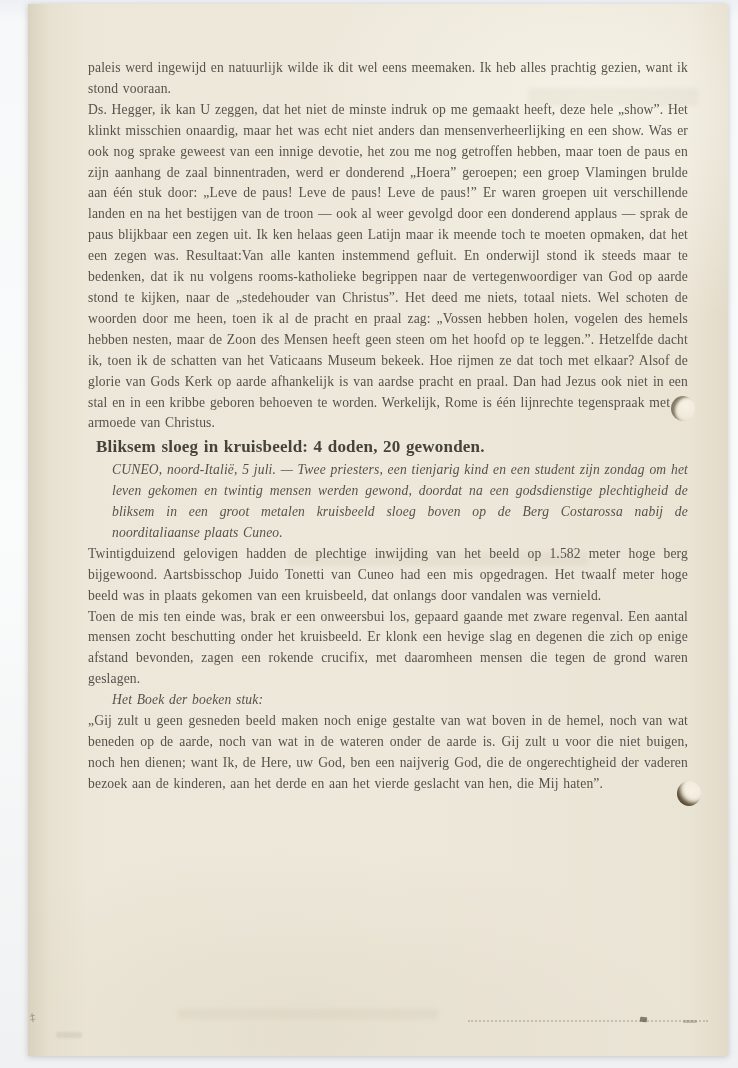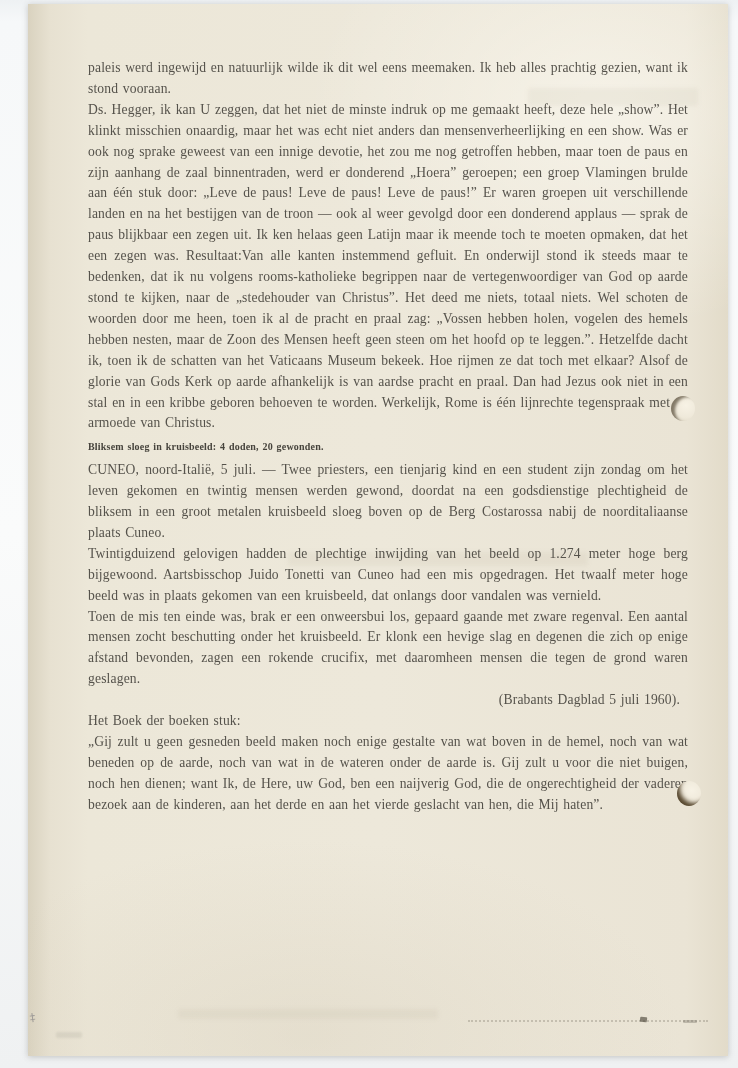--- a/index.html
+++ b/index.html
@@ -16,24 +16,24 @@
       linear-gradient(90deg,#d9d2bf 0px,#e7e1d1 22px,#ece7d8 60px,#ede8da 50%,#eae4d5 94%,#e2dbc9 100%),
       #ece7d8;
     box-shadow:0 1px 6px rgba(60,60,60,0.25);
   }
   .text-area{
     position:absolute;left:60px;top:54px;width:600px;
     font-size:13.6px;line-height:20.9px;color:#55524b;
     letter-spacing:0.15px;word-spacing:1px;text-align:justify;
   }
   .para{margin:0;}
-  .italic{}
+  .italic{font-style:italic;margin-left:24px;}
   .signature{text-align:right;padding-right:16px;}
   .heading{
-    margin:3px 0 2px 0;font-size:10px;line-height:20.9px;
+    margin:3px 0 2px 8px;font-size:17px;line-height:20.9px;
     font-weight:700;color:#46433c;letter-spacing:0.2px;text-align:left;
   }
   .source{text-align:right;padding-right:8px;}
   .left{text-align:left;}
   .page-number{text-align:left;}
   
   .hole{
     position:absolute;width:24px;height:25px;border-radius:50%;
     background:radial-gradient(circle at 62% 38%, #f7f2e5 0%, #efe9da 55%, #e1dac8 85%);
   }
@@ -76,23 +76,22 @@
 
   <div class="ghost ghost-a"></div>
   <div class="ghost ghost-b"></div>
   <div class="ghost ghost-c"></div>
 
   <div class="text-area">
     <p class="para">paleis werd ingewijd en natuurlijk wilde ik dit wel eens meemaken. Ik heb alles prachtig gezien, want ik stond vooraan.</p>
     <p class="para">Ds. Hegger, ik kan U zeggen, dat het niet de minste indruk op me gemaakt heeft, deze hele „show”. Het klinkt misschien onaardig, maar het was echt niet anders dan mensenverheerlijking en een show. Was er ook nog sprake geweest van een innige devotie, het zou me nog getroffen hebben, maar toen de paus en zijn aanhang de zaal binnentraden, werd er donderend „Hoera” geroepen; een groep Vlamingen brulde aan één stuk door: „Leve de paus! Leve de paus! Leve de paus!” Er waren groepen uit verschillende landen en na het bestijgen van de troon — ook al weer gevolgd door een donderend applaus — sprak de paus blijkbaar een zegen uit. Ik ken helaas geen Latijn maar ik meende toch te moeten opmaken, dat het een zegen was. Resultaat:Van alle kanten instemmend gefluit. En onderwijl stond ik steeds maar te bedenken, dat ik nu volgens rooms-katholieke begrippen naar de vertegenwoordiger van God op aarde stond te kijken, naar de „stedehouder van Christus”. Het deed me niets, totaal niets. Wel schoten de woorden door me heen, toen ik al de pracht en praal zag: „Vossen hebben holen, vogelen des hemels hebben nesten, maar de Zoon des Mensen heeft geen steen om het hoofd op te leggen.”. Hetzelfde dacht ik, toen ik de schatten van het Vaticaans Museum bekeek. Hoe rijmen ze dat toch met elkaar? Alsof de glorie van Gods Kerk op aarde afhankelijk is van aardse pracht en praal. Dan had Jezus ook niet in een stal en in een kribbe geboren behoeven te worden. Werkelijk, Rome is één lijnrechte tegenspraak met de armoede van Christus.</p>
     <h3 class="heading">Bliksem sloeg in kruisbeeld: 4 doden, 20 gewonden.</h3>
     <p class="para italic">CUNEO, noord-Italië, 5 juli. — Twee priesters, een tienjarig kind en een student zijn zondag om het leven gekomen en twintig mensen werden gewond, doordat na een godsdienstige plechtigheid de bliksem in een groot metalen kruisbeeld sloeg boven op de Berg Costarossa nabij de noorditaliaanse plaats Cuneo.</p>
-    <p class="para">Twintigduizend gelovigen hadden de plechtige inwijding van het beeld op 1.274 meter hoge berg bijgewoond. Aartsbisschop Juido Tonetti van Cuneo had een mis opgedragen. Het twaalf meter hoge beeld was in plaats gekomen van een kruisbeeld, dat onlangs door vandalen was vernield.</p>
+    <p class="para">Twintigduizend gelovigen hadden de plechtige inwijding van het beeld op 1.582 meter hoge berg bijgewoond. Aartsbisschop Juido Tonetti van Cuneo had een mis opgedragen. Het twaalf meter hoge beeld was in plaats gekomen van een kruisbeeld, dat onlangs door vandalen was vernield.</p>
     <p class="para">Toen de mis ten einde was, brak er een onweersbui los, gepaard gaande met zware regenval. Een aantal mensen zocht beschutting onder het kruisbeeld. Er klonk een hevige slag en degenen die zich op enige afstand bevonden, zagen een rokende crucifix, met daaromheen mensen die tegen de grond waren geslagen.</p>
-    <p class="para source italic">(Brabants Dagblad 5 juli 1960).</p>
     <p class="para italic left">Het Boek der boeken stuk:</p>
     <p class="para">„Gij zult u geen gesneden beeld maken noch enige gestalte van wat boven in de hemel, noch van wat beneden op de aarde, noch van wat in de wateren onder de aarde is. Gij zult u voor die niet buigen, noch hen dienen; want Ik, de Here, uw God, ben een naijverig God, die de ongerechtigheid der vaderen bezoek aan de kinderen, aan het derde en aan het vierde geslacht van hen, die Mij haten”.</p>
   </div>
 
   <div class="hole hole-1"></div>
   <div class="hole hole-2"></div>
 
   <div class="dotted-trail"></div>
   <div class="dark-dash"></div>
   <div class="dark-dash2"></div>

